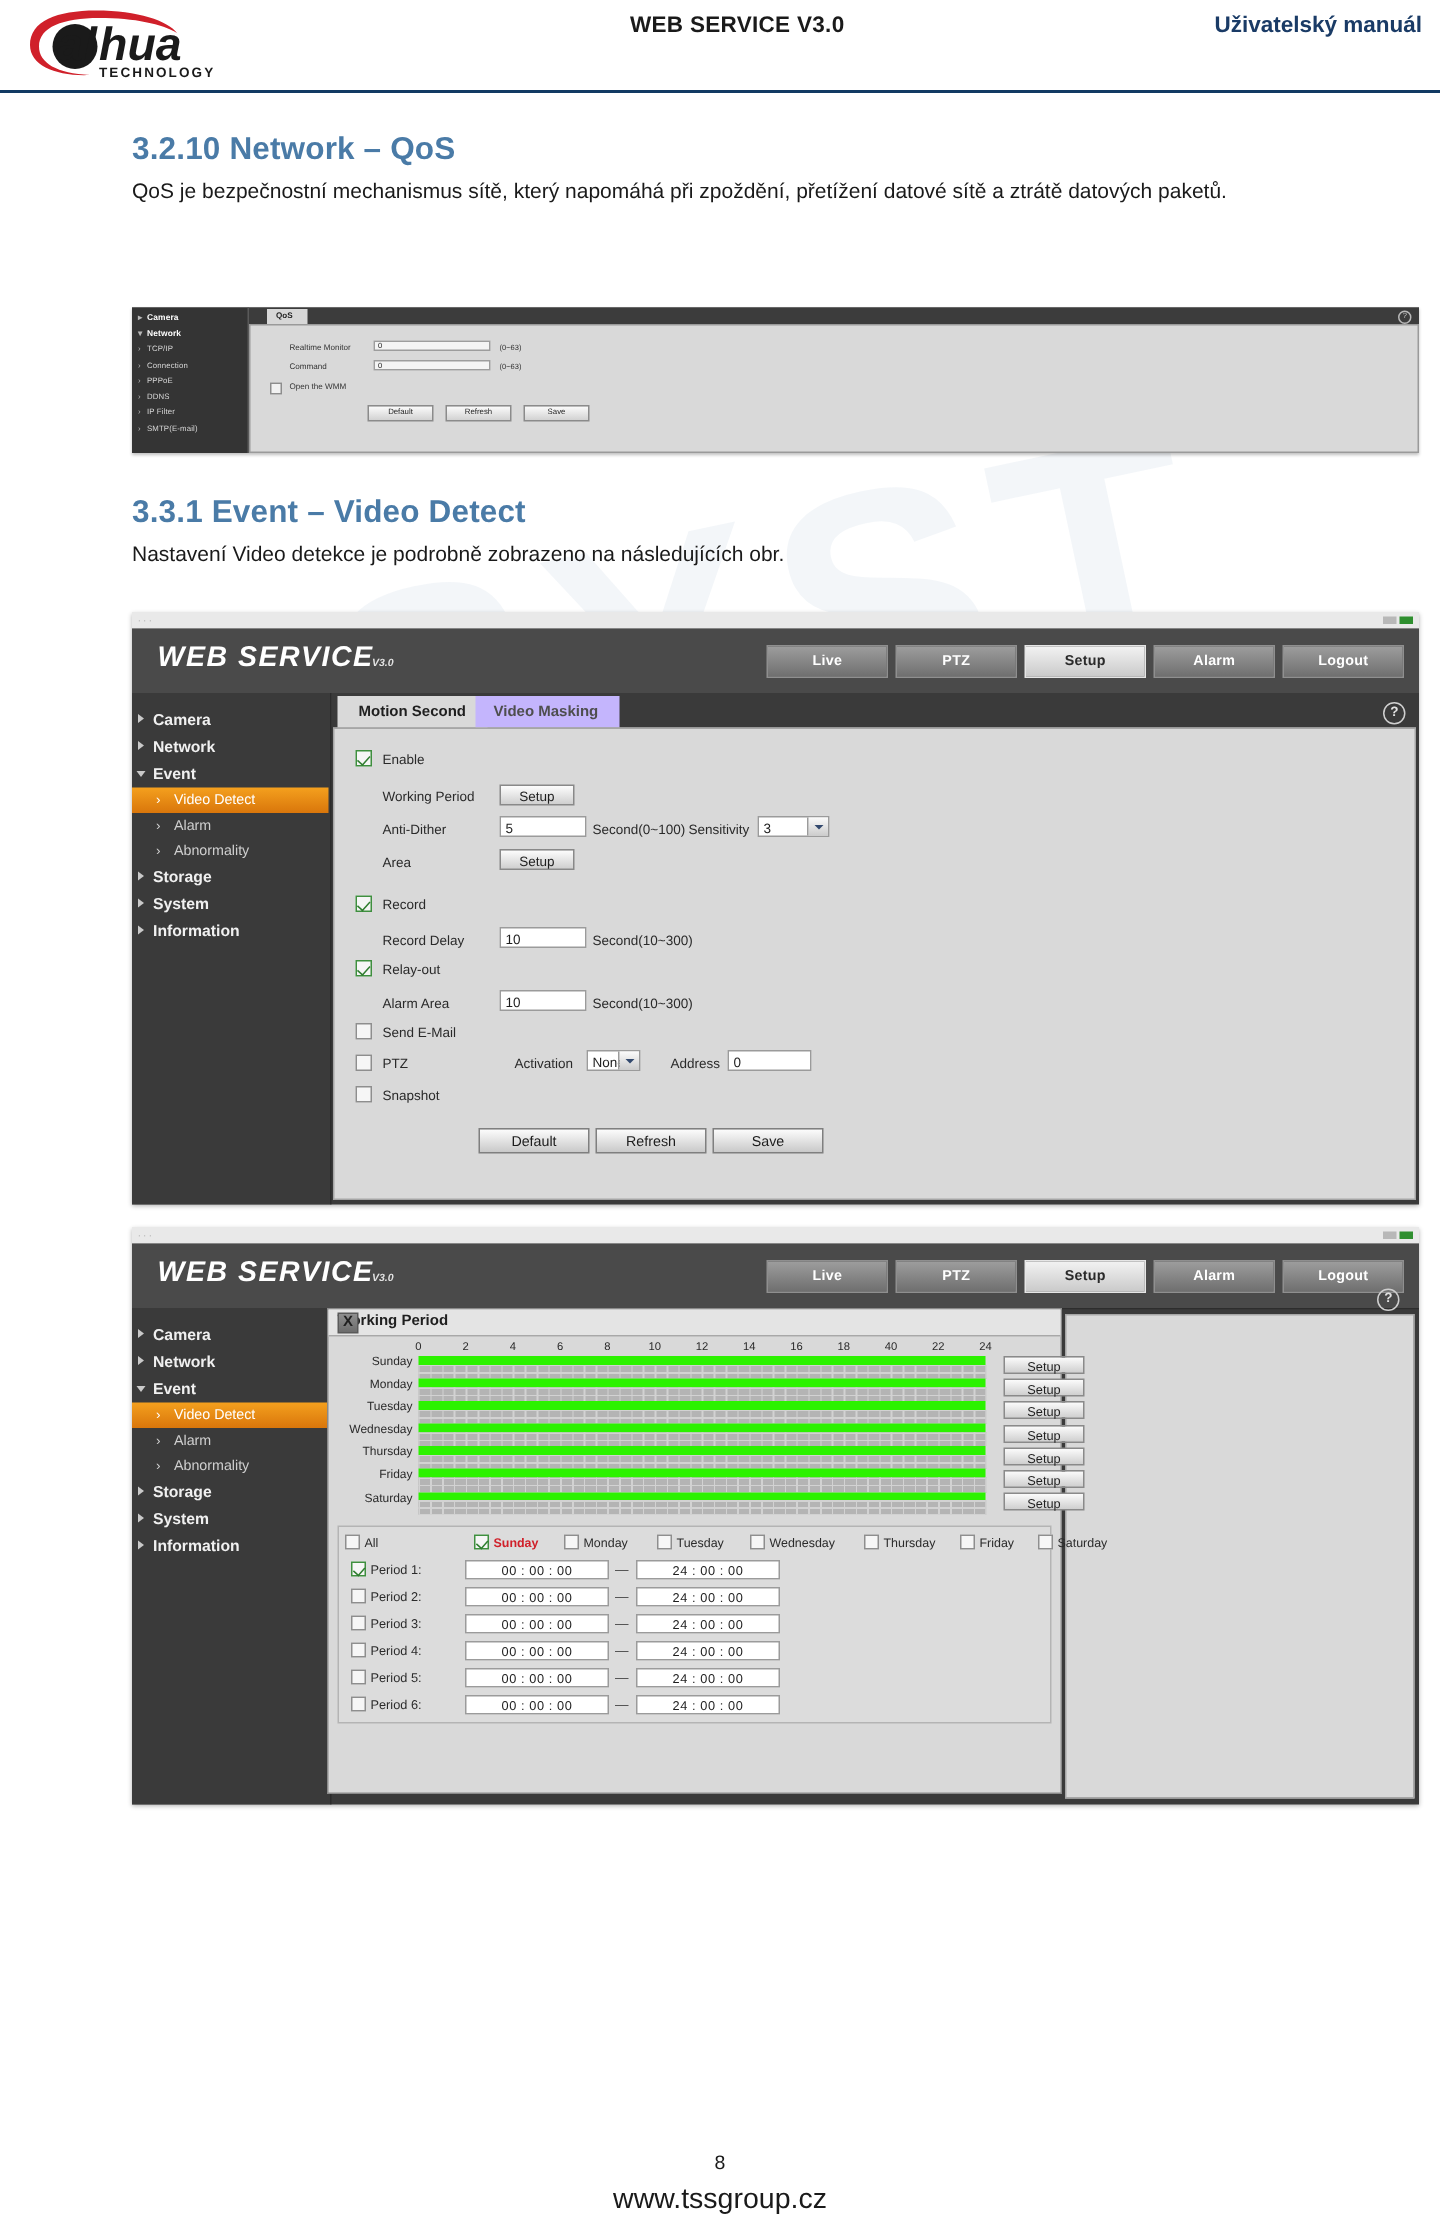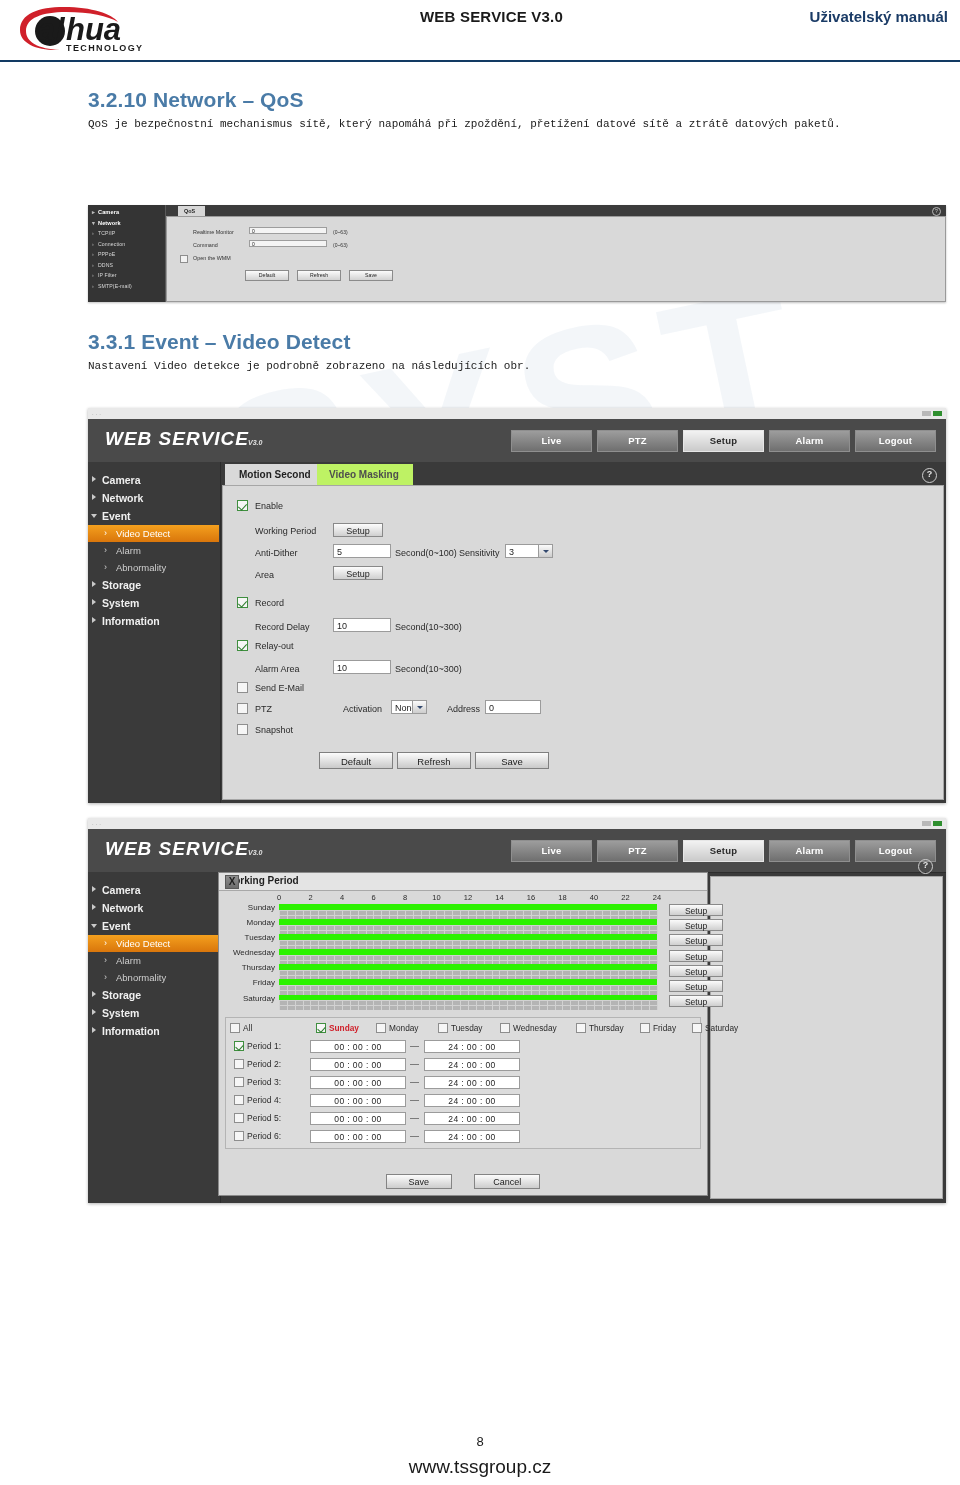--- a/index.html
+++ b/index.html
@@ -34,21 +34,21 @@
   }
 
   
   .doc-body{position:absolute;left:88px;top:88px;width:860px;}
   h2.sec{
     margin:0 0 4px 0;
     font-size:21px;font-weight:bold;color:#4a7ba7;
     letter-spacing:.1px;
   }
   p.para{
-    margin:0;font-size:11px;line-height:1.62;color:#1a1a1a;font-family:Liberation Mono, monospace;
+    margin:0;font-size:14px;line-height:1.62;color:#1a1a1a;
   }
 
   
   .shot{position:absolute;background:#ffffff;}
 
   
   #shot1{left:88px;top:205px;width:858px;height:97px;}
   #shot1 .qos-wrap{
     width:100%;height:100%;display:flex;background:#373737;
     box-shadow:0 1px 2px rgba(0,0,0,.25);
@@ -167,21 +167,21 @@
   
   #shot2{left:88px;top:408px;width:858px;height:395px;}
   #shot2 .tabstrip{
     position:absolute;left:133px;top:54px;right:0;height:23px;background:#3a3a3a;
   }
   #shot2 .tb{
     position:absolute;top:2px;height:21px;line-height:21px;font-size:10px;
     padding:0 14px;box-sizing:border-box;font-weight:bold;
   }
   #shot2 .tb.active{left:4px;background:#d9d9d9;color:#1f1f1f;}
-  #shot2 .tb.idle{left:96px;background:#bef264;color:#4e4e4e;padding-left:12px;}
+  #shot2 .tb.idle{left:96px;background:#c4b5fd;color:#4e4e4e;padding-left:12px;}
   #shot2 .pane{
     position:absolute;left:134px;top:77px;right:2px;bottom:3px;
     background:#d9d9d9;border:1px solid #a6a6a6;box-sizing:border-box;
   }
   #shot2 .fm{position:absolute;left:0;top:0;width:340px;height:100%;}
   .fld{position:absolute;font-size:9px;color:#2a2a2a;white-space:nowrap;}
   .ck{
     position:absolute;width:11px;height:11px;background:#f6f6f6;border:1px solid #8e8e8e;
     box-sizing:border-box;
   }
@@ -638,22 +638,18 @@
           <span class="ptime" style="left:190px;">24 : 00 : 00</span>
         </div>
         <div class="prow" style="top:112px;">
           <span class="plab"><span class="bx"></span><span>Period 6:</span></span>
           <span class="ptime" style="left:76px;">00 : 00 : 00</span>
           <span class="pdash" style="left:176px;">—</span>
           <span class="ptime" style="left:190px;">24 : 00 : 00</span>
         </div>
       </div>
 
-      <div class="dlgbtns">
-        <span class="dbtn">Save</span>
-        <span class="dbtn">Cancel</span>
-      </div>
     </div>
   </div>
 </div>
 
 <div class="pagenum">8</div>
 <div class="footer">www.tssgroup.cz</div>
 
 </body></html>

